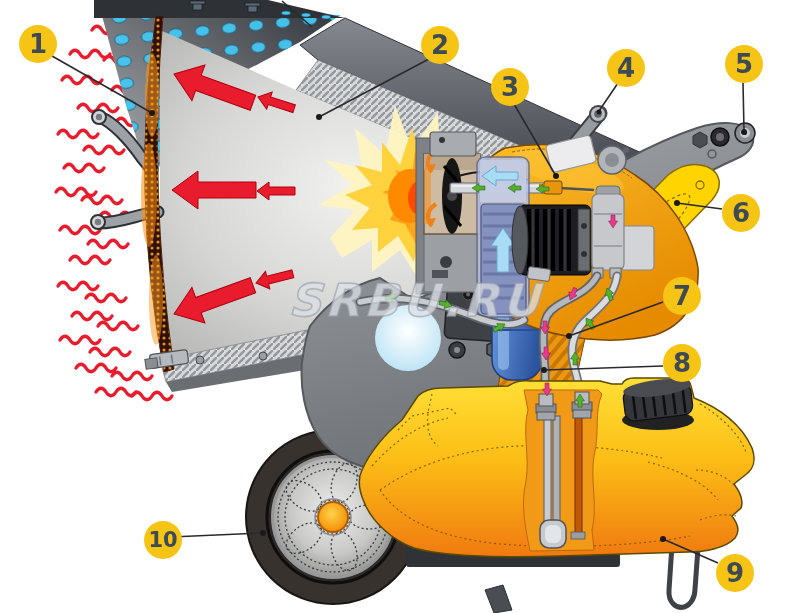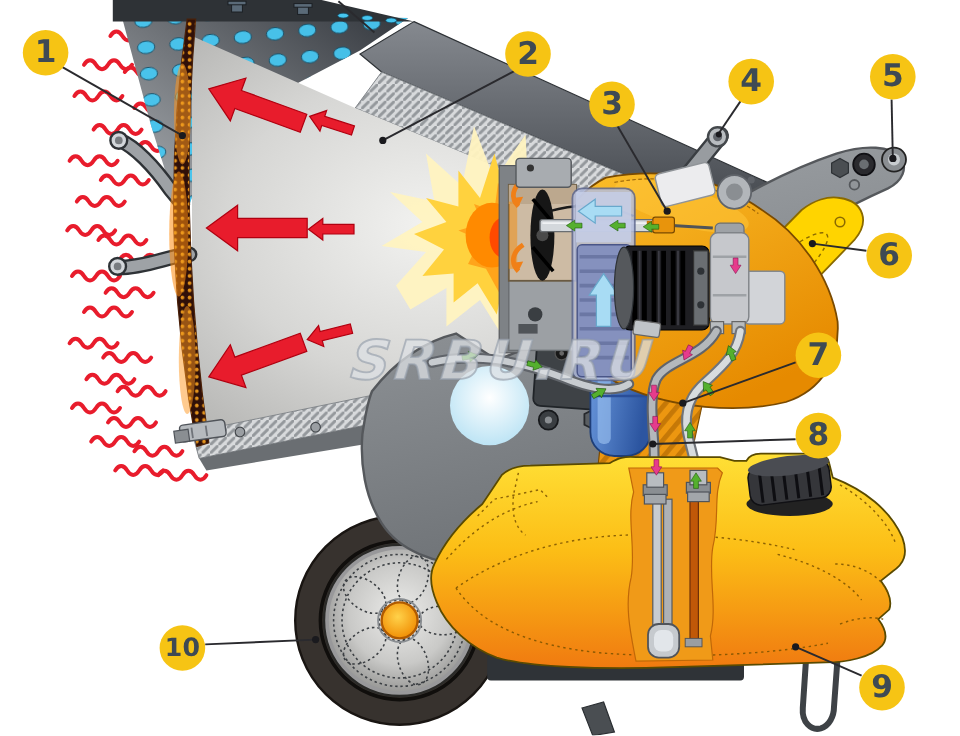--- a/index.html
+++ b/index.html
@@ -492,17 +492,17 @@
     </div>
 <div class="callout" style="left:663px;top:277px">
       <span>7</span>
     </div>
 <div class="callout" style="left:663px;top:344px">
       <span>8</span>
     </div>
 <div class="callout" style="left:716px;top:554px">
       <span>9</span>
     </div>
-<div class="callout two-digit" style="left:133px;top:521px">
+<div class="callout two-digit" style="left:144px;top:521px">
       <span>10</span>
     </div>
 
 </div>
 
 </body></html>

